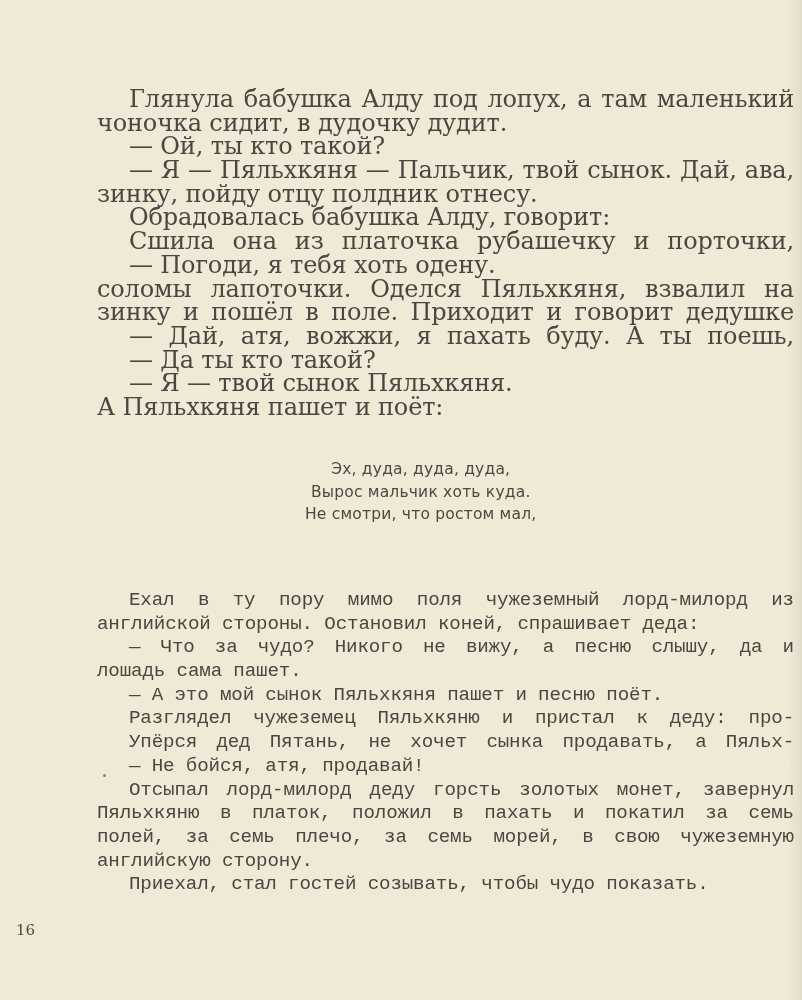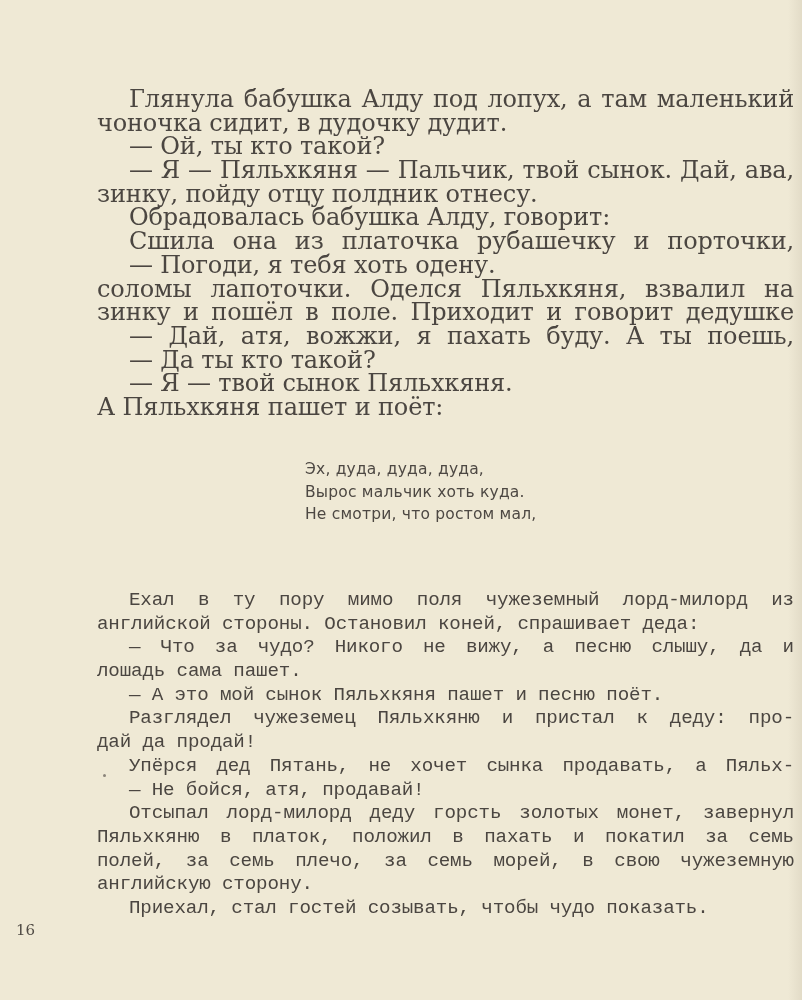--- a/index.html
+++ b/index.html
@@ -51,20 +51,21 @@
       top: 458px;
       font-family: "DejaVu Sans", "Liberation Sans", sans-serif;
       font-size: 15.5px;
       line-height: 22.5px;
       color: #4d4843;
       letter-spacing: 0.2px;
     }
     .verse .vline {
       display: block;
       white-space: nowrap;
+      text-align: center;
     }
     .text-block2 {
       position: absolute;
       left: 97px;
       top: 589px;
       width: 697px;
       font-size: 19.2px;
       line-height: 23.7px;
       letter-spacing: -0.15px;
       font-family: Liberation Mono, monospace;
@@ -116,21 +117,20 @@
   <span class="vline">Не смотри, что ростом мал,</span>
 </div>
 
 <div class="text-block2">
   <span class="line indent justify">Ехал в ту пору мимо поля чужеземный лорд-милорд из</span>
   <span class="line">английской стороны. Остановил коней, спрашивает деда:</span>
   <span class="line indent justify">— Что за чудо? Никого не вижу, а песню слышу, да и</span>
   <span class="line">лошадь сама пашет.</span>
   <span class="line indent">— А это мой сынок Пяльхкяня пашет и песню поёт.</span>
   <span class="line indent justify">Разглядел чужеземец Пяльхкяню и пристал к деду: про-</span>
-  <span class="line">дай да продай!</span>
   <span class="line indent justify">Упёрся дед Пятань, не хочет сынка продавать, а Пяльх-</span>
   <span class="line indent">— Не бойся, атя, продавай!</span>
   <span class="line indent justify">Отсыпал лорд-милорд деду горсть золотых монет, завернул</span>
   <span class="line justify">Пяльхкяню в платок, положил в пахать и покатил за семь</span>
   <span class="line justify">полей, за семь плечо, за семь морей, в свою чужеземную</span>
   <span class="line">английскую сторону.</span>
   <span class="line indent">Приехал, стал гостей созывать, чтобы чудо показать.</span>
 </div>
 
 <div class="speck"></div>

